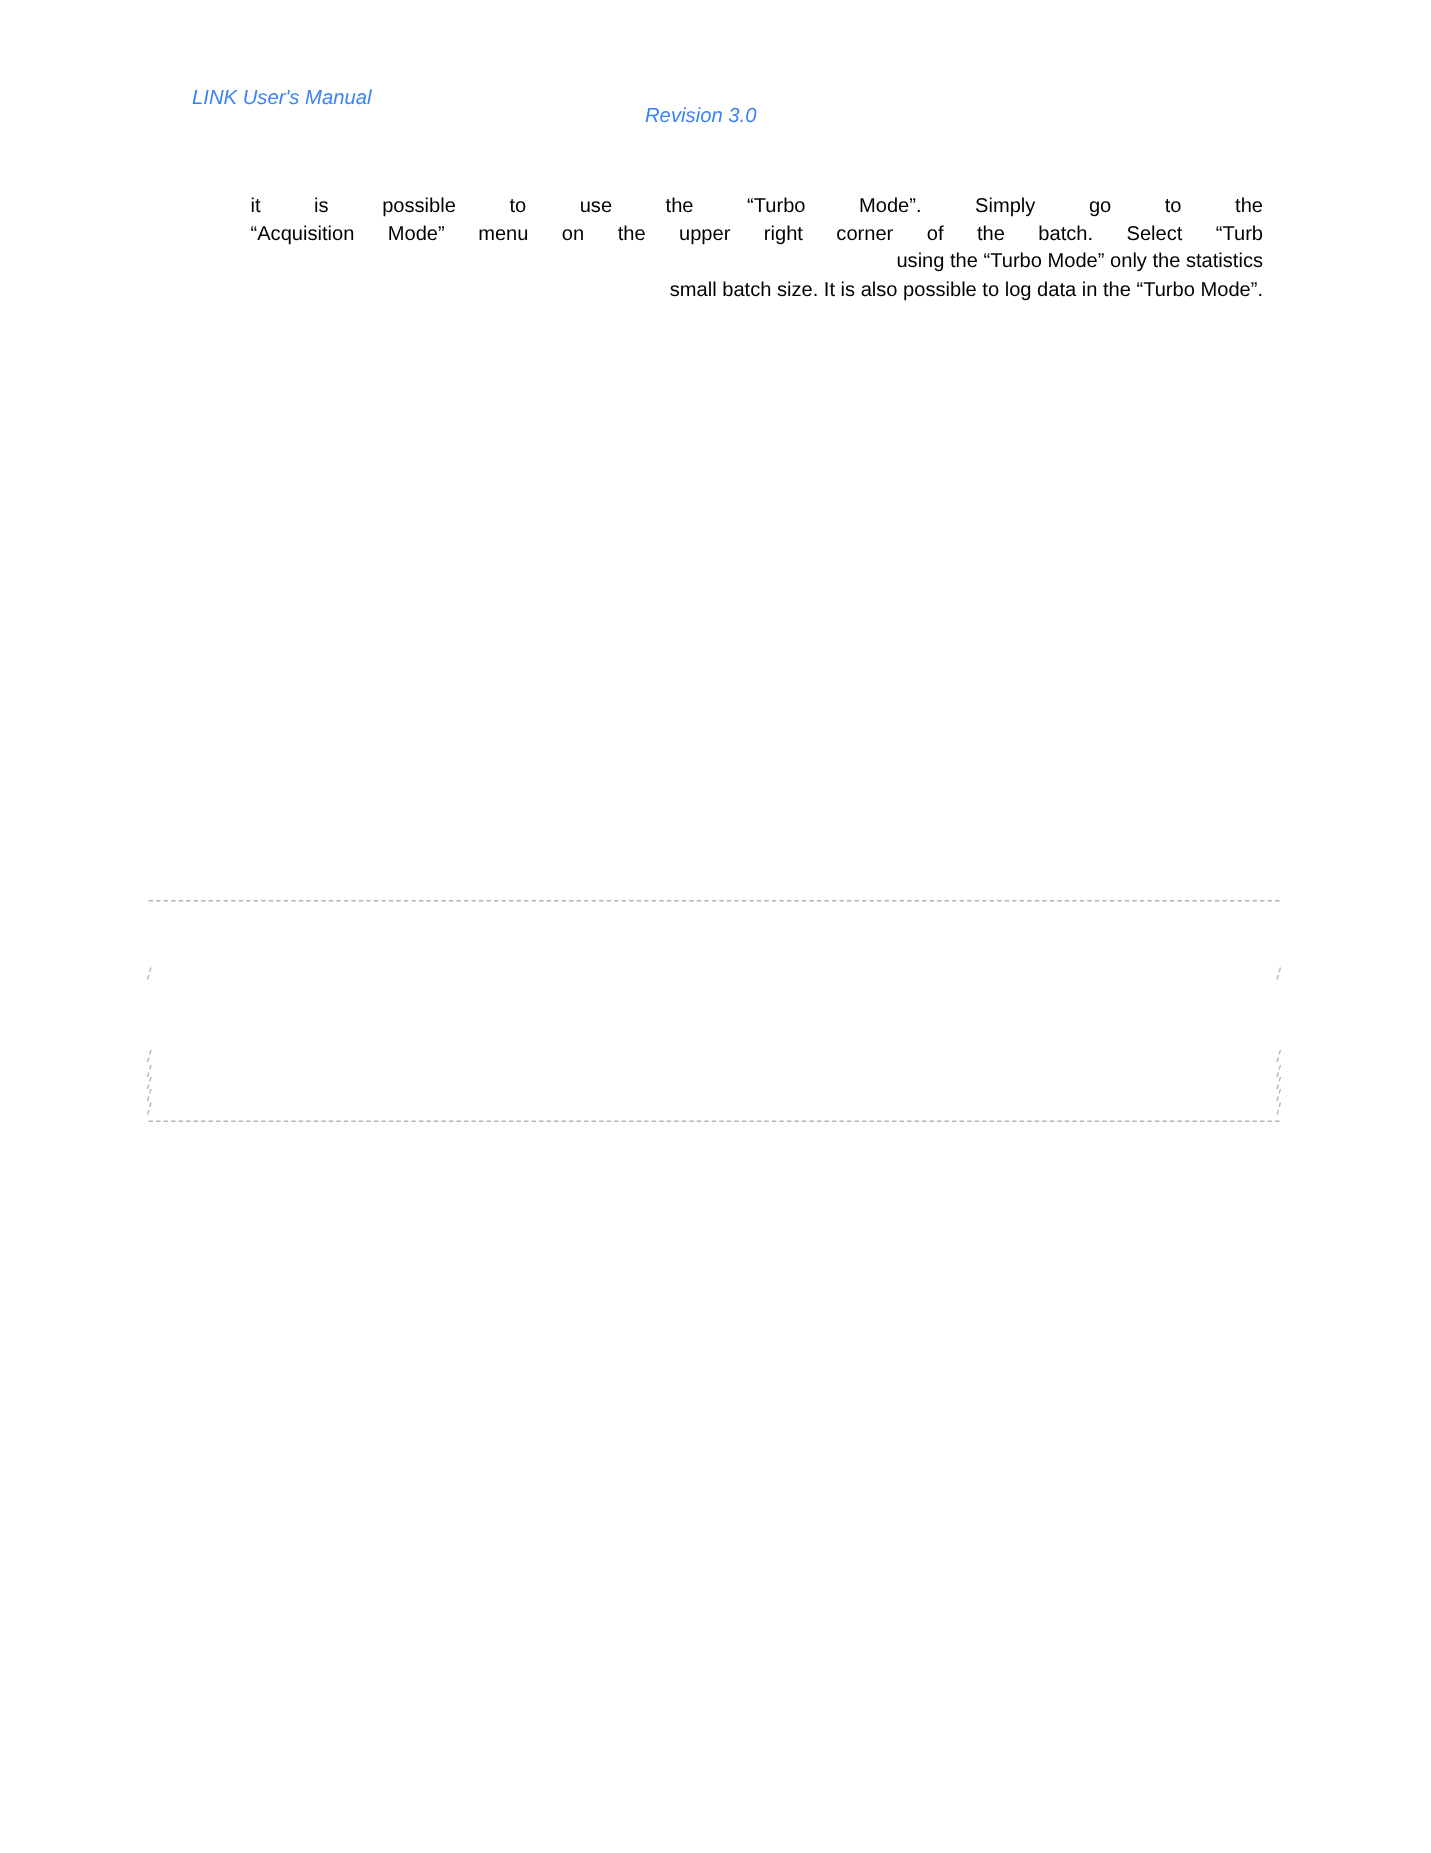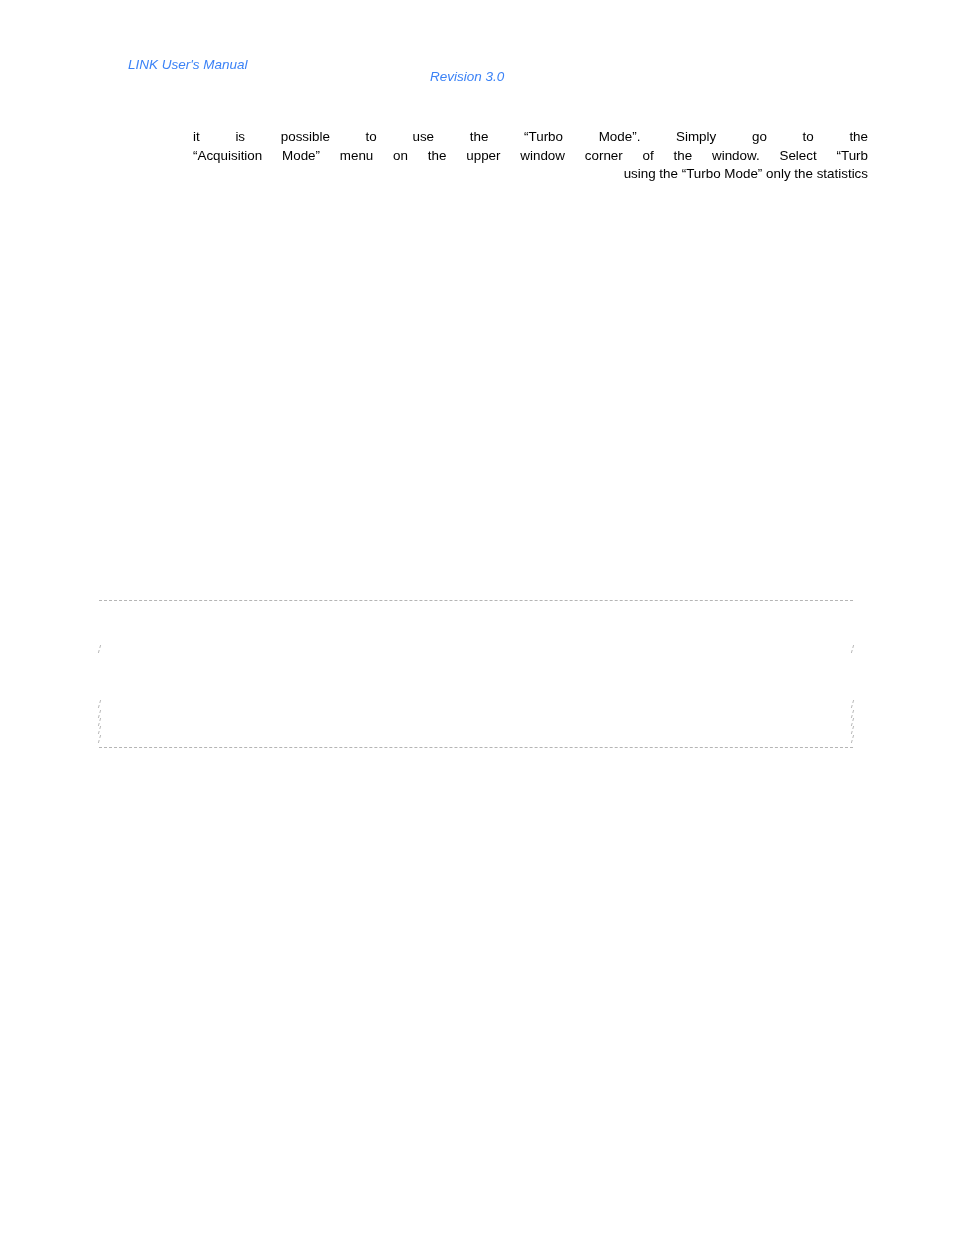--- a/index.html
+++ b/index.html
@@ -41,21 +41,20 @@
 
   .header-title  { left: 0px; }
   .header-revision { left: 302px; margin-top: 12px; }
 
   
   .body-copy {
     position: absolute;
     top: 128px;
     left: 167px;
     width: 675px;
-    margin-left: 26px;
   }
 
   .body-line {
     font-size: 13.4px;
     line-height: 18.6px;
     color: #000000;
     white-space: pre-wrap;
   }
 
   
@@ -111,22 +110,23 @@
 
 <div class="page">
 
   <div class="header">
     <div class="header-title">LINK User's Manual</div>
     <div class="header-revision">Revision 3.0</div>
   </div>
 
   <div class="body-copy">
     <div class="body-line justified">it is possible to use the “Turbo Mode”. Simply go to the</div>
-    <div class="body-line justified">“Acquisition Mode” menu on the upper window corner of the window. Select “Turb</div>
+    <div class="body-line justified">“Acquisition Mode” menu on the upper right corner of the batch. Select “Turb</div>
     <div class="body-line plain">using the “Turbo Mode” only the statistics</div>
+    <div class="body-line plain">small batch size. It is also possible to log data in the “Turbo Mode”.</div>
   </div>
 
   <div class="figure-placeholder">
     <div class="edge edge-top"></div>
     <div class="edge edge-bottom"></div>
   <div class="tick left" style="top: 45px;"></div>
       <div class="tick left" style="top: 100px;"></div>
       <div class="tick left" style="top: 110px;"></div>
       <div class="tick left" style="top: 118px;"></div>
       <div class="tick left" style="top: 126px;"></div>

